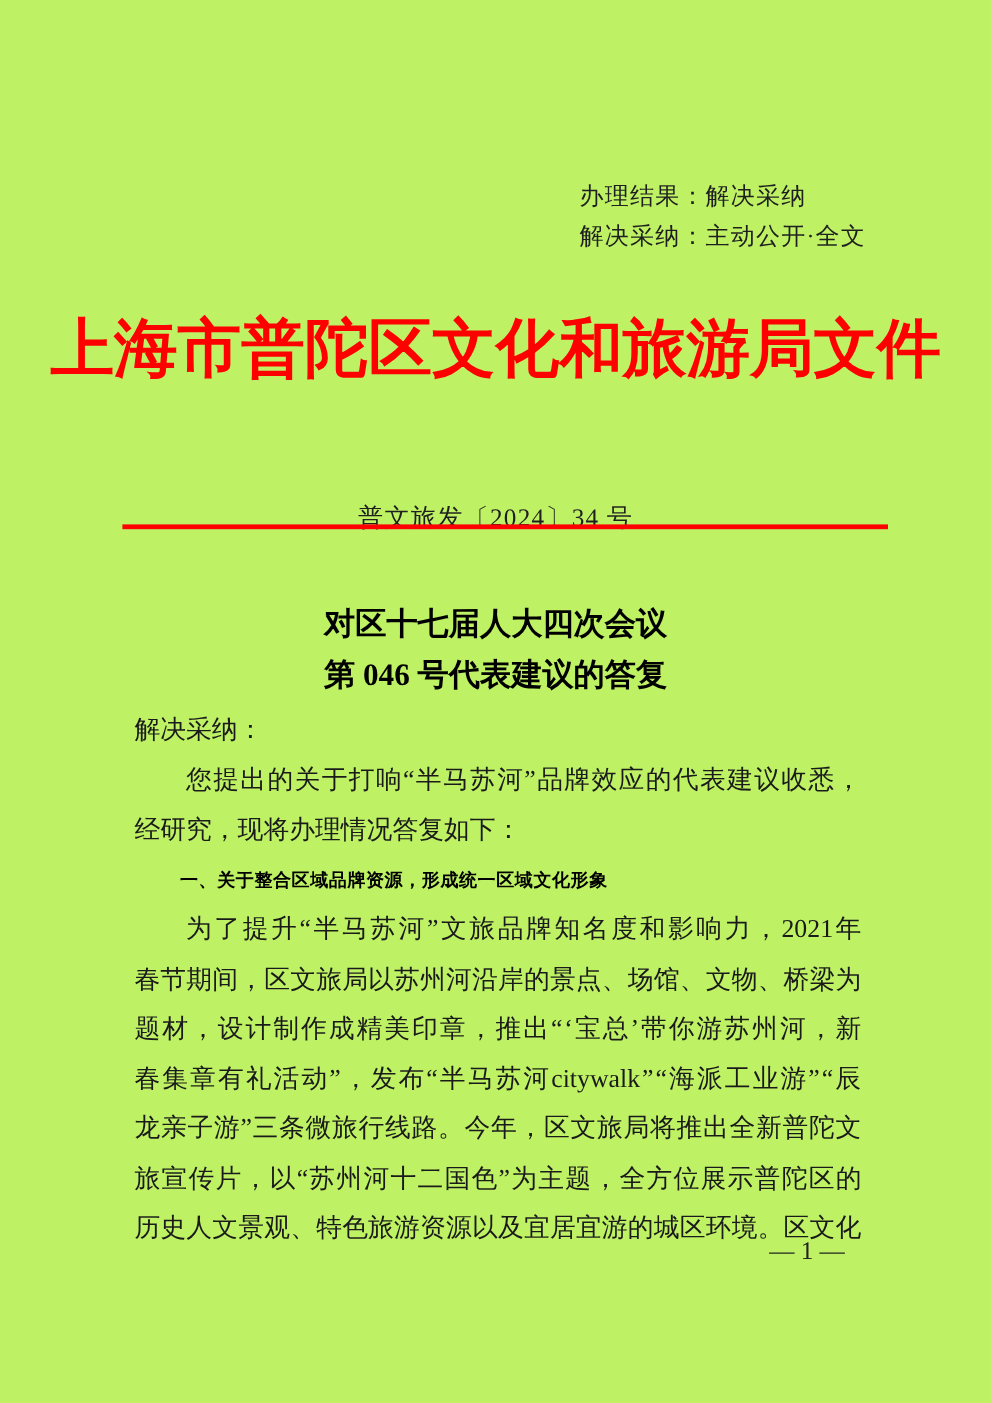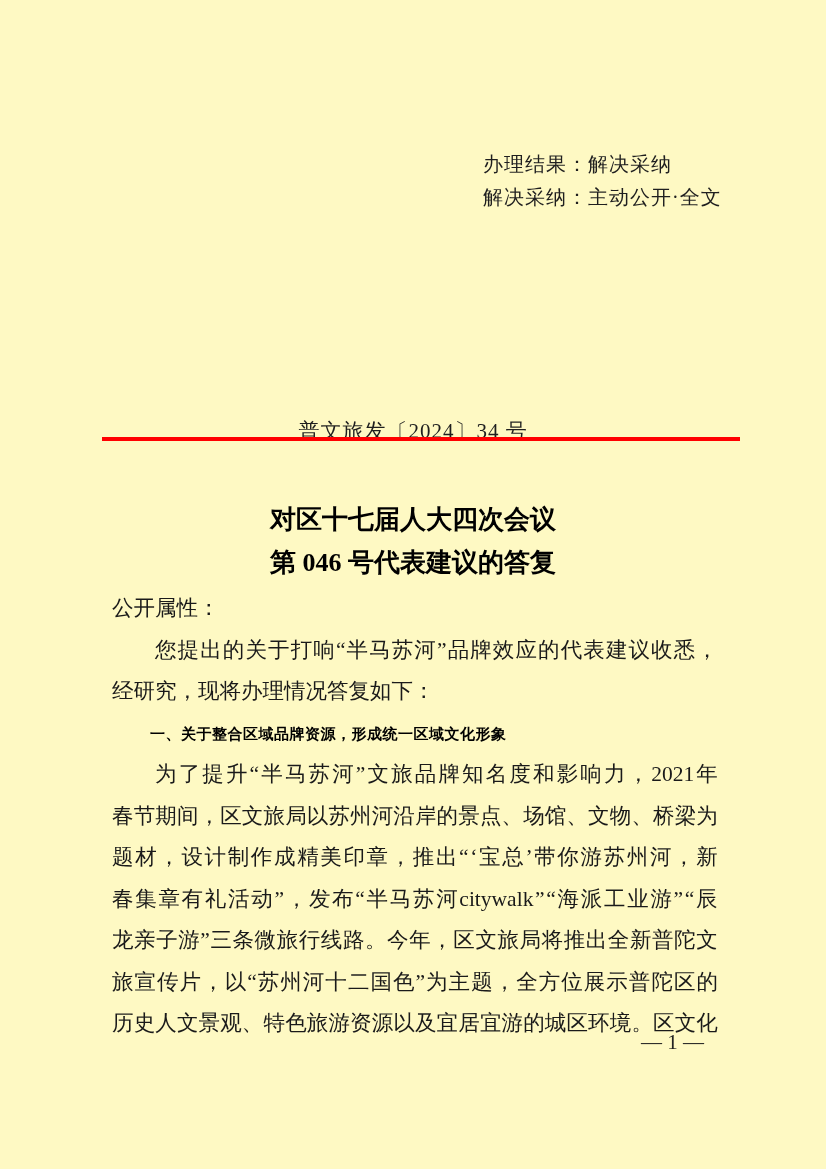--- a/index.html
+++ b/index.html
@@ -5,21 +5,21 @@
   html, body { margin: 0; padding: 0; }
   body {
     background: #888;
     font-family: "Liberation Serif", "DejaVu Serif", serif;
   }
   .page {
     position: relative;
     width: 826px;
     height: 1169px;
     margin: 0 auto;
-    background: #fef9c3;
+    background: #bef264;
     overflow: hidden;
     color: #1a1a1a;
   }
 
   
   .meta-block {
     position: absolute;
     left: 483px;
     top: 148px;
     font-size: 20px;
@@ -123,32 +123,33 @@
 </head>
 <body style="--accent: #ff0000;">
 
 <div class="page">
 
   <div class="meta-block">
     <div>办理结果：解决采纳</div>
     <div>解决采纳：主动公开·全文</div>
   </div>
 
+  <div class="masthead-title">上海市普陀区文化和旅游局文件</div>
 
   <div class="doc-number">普文旅发〔2024〕34 号</div>
 
   <div class="red-divider"></div>
 
   <div class="subject-title">
     <div>对区十七届人大四次会议</div>
     <div>第 046 号代表建议的答复</div>
   </div>
 
   <div class="document-body">
-      <div class="line">公开属性：</div>
+      <div class="line">解决采纳：</div>
       <div class="line indent j">
         <span>您</span>
         <span>提</span>
         <span>出</span>
         <span>的</span>
         <span>关</span>
         <span>于</span>
         <span>打</span>
         <span>响</span>
         <span>“</span>

